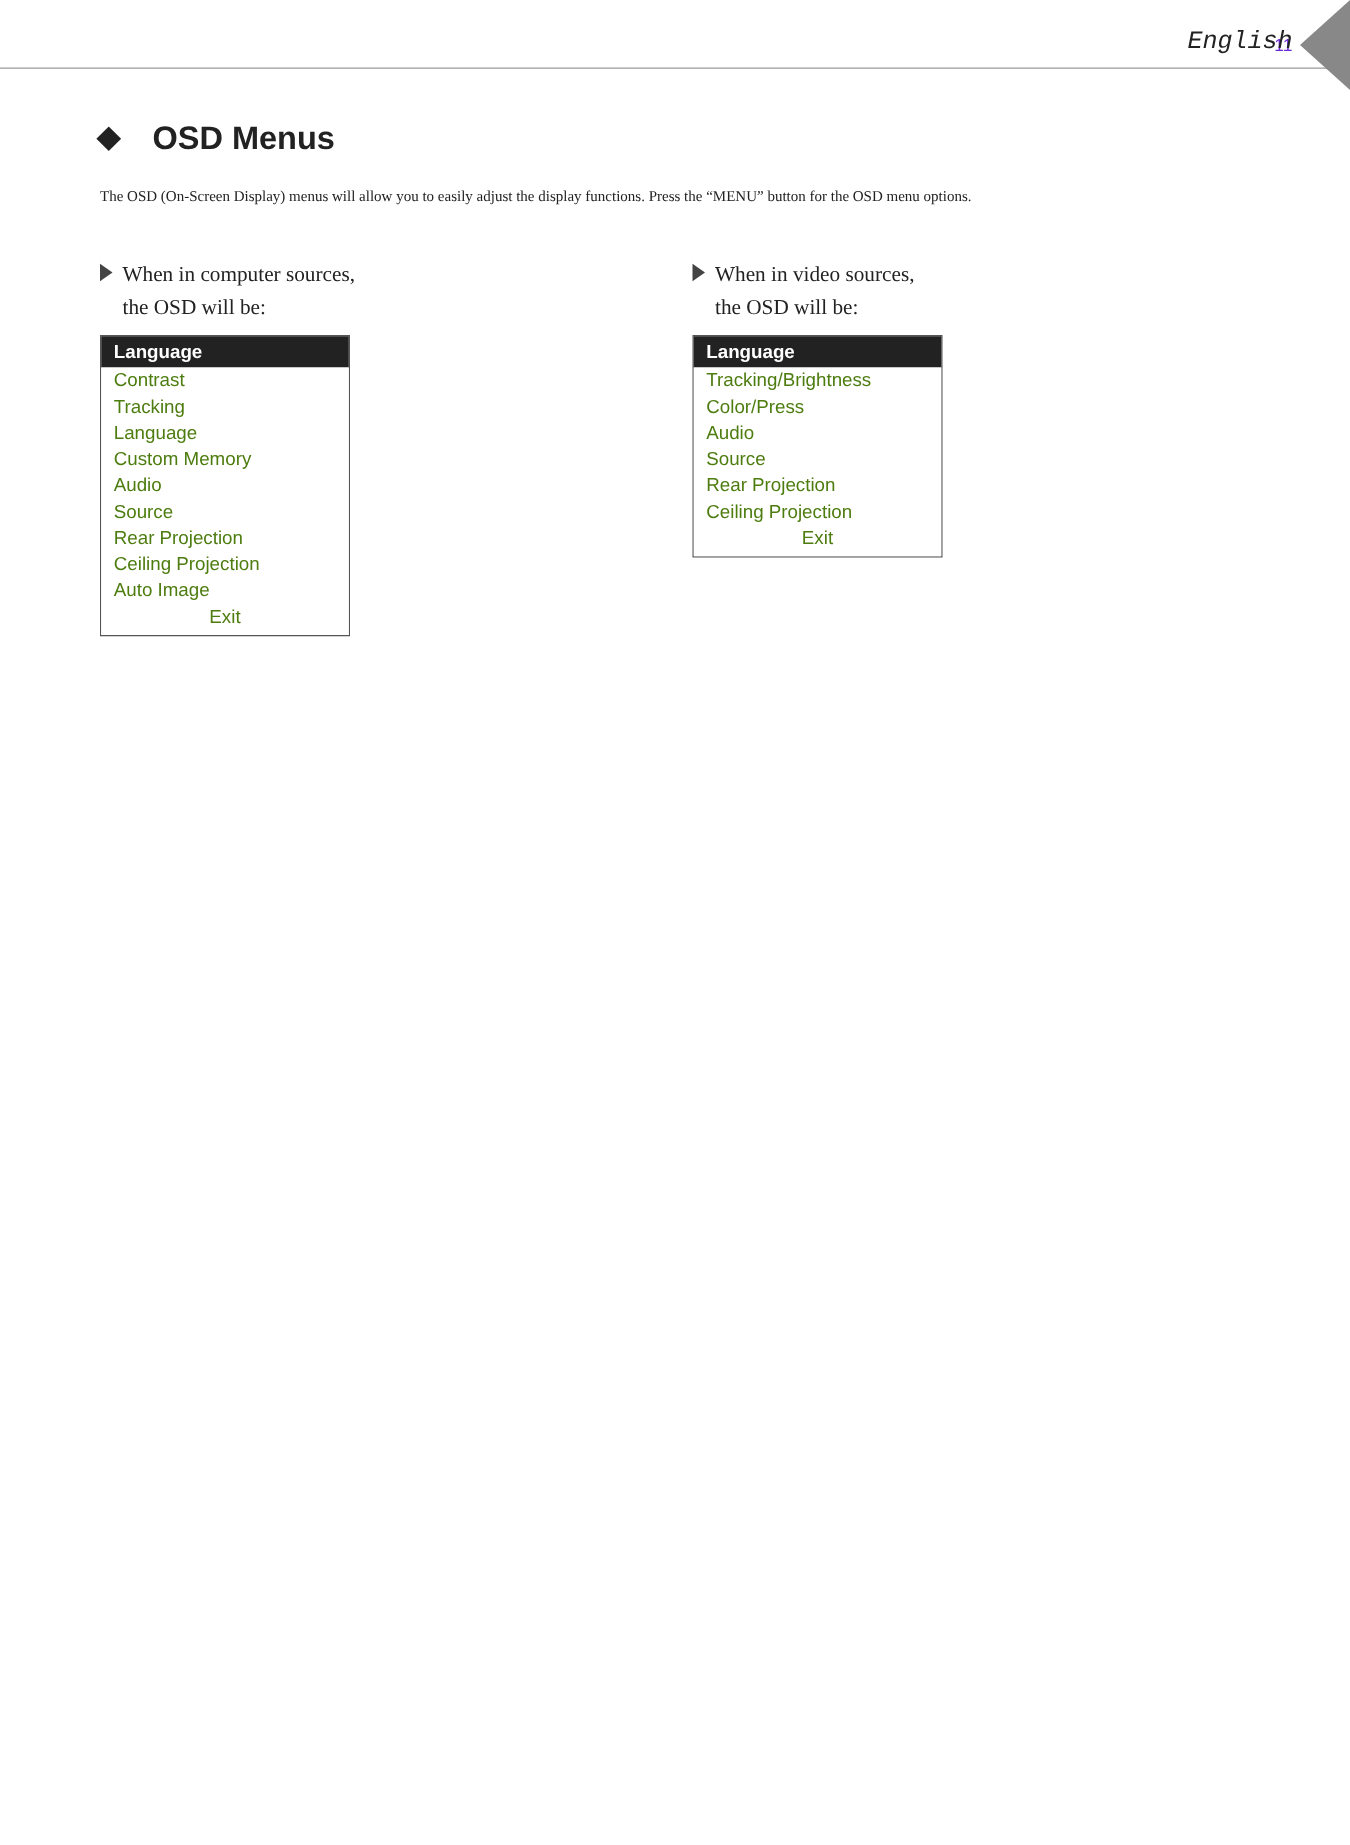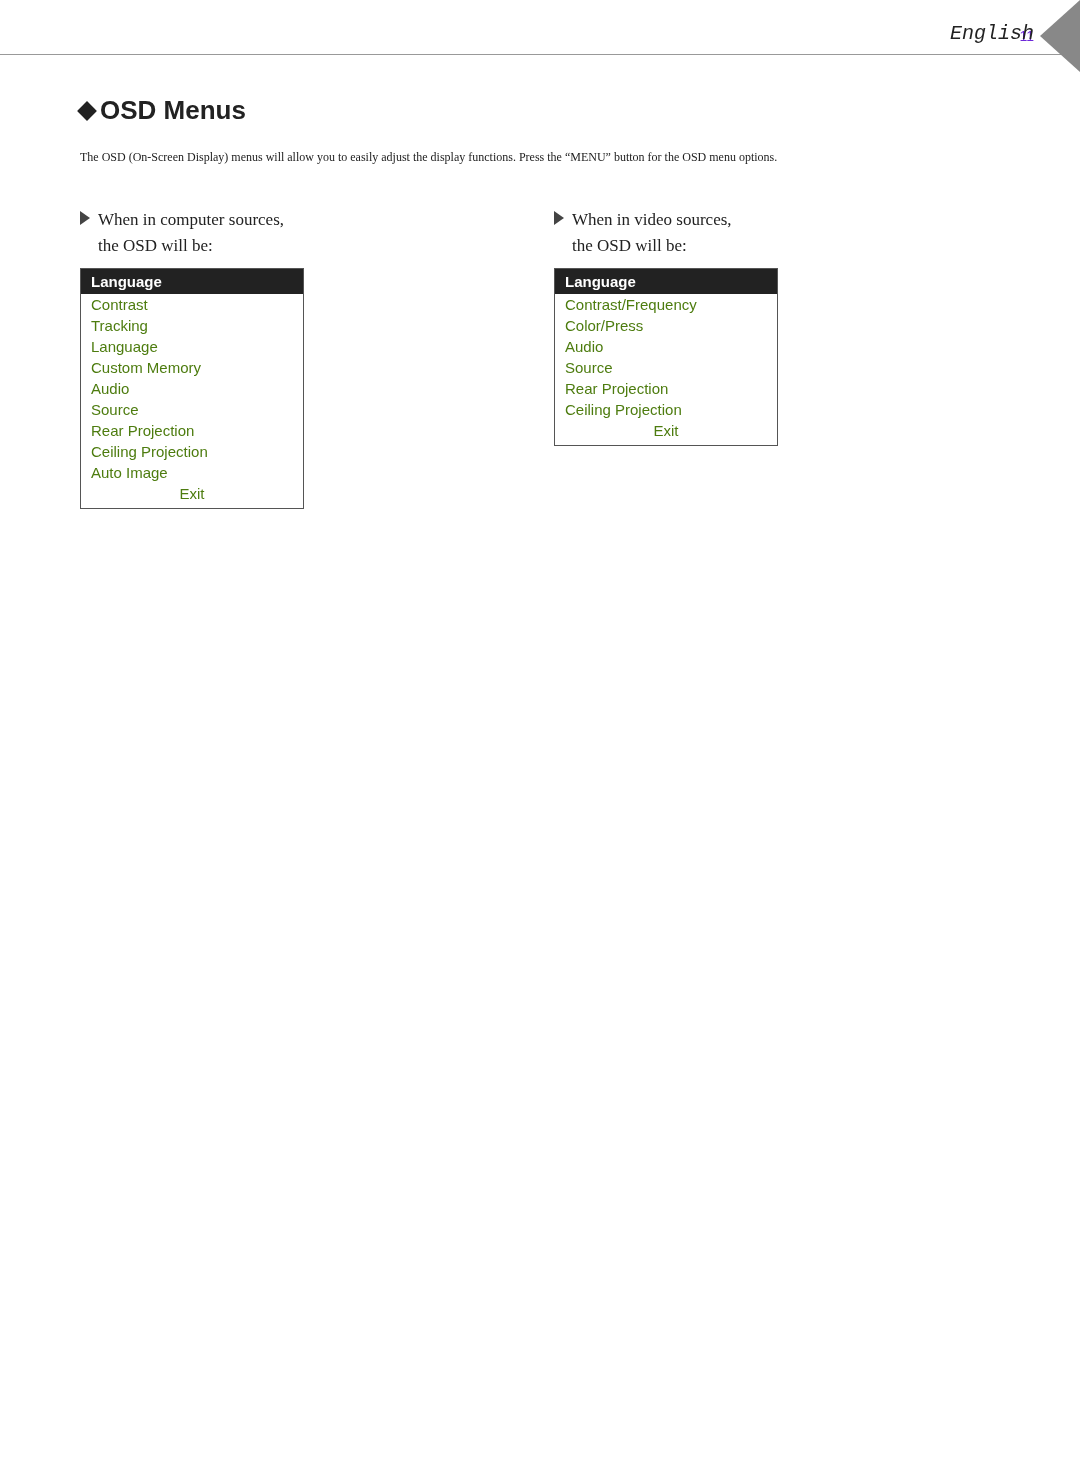--- a/index.html
+++ b/index.html
@@ -72,21 +72,21 @@
       padding: 40px 80px 40px 80px;
     }
 
     
     .section-title {
       font-size: 26px;
       font-weight: bold;
       margin-bottom: 22px;
       display: flex;
       align-items: center;
-      gap: 0;
+      gap: 22px;
       font-family: Arial, sans-serif;
     }
 
     .diamond-bullet {
       display: inline-block;
       width: 14px;
       height: 14px;
       background: #222;
       transform: rotate(45deg);
       margin-right: 6px;
@@ -133,21 +133,21 @@
     }
 
     .bullet-text-content {
       font-size: 17px;
       line-height: 1.5;
     }
 
     
     .osd-menu {
       border: 1.5px solid #555;
-      width: 224px;
+      width: 200px;
       margin-top: 10px;
       font-family: Arial, sans-serif;
       font-size: 15px;
     }
 
     .osd-menu-header {
       background: #222;
       color: #fff;
       padding: 4px 10px;
       font-size: 15px;
@@ -215,21 +215,21 @@
     <div class="column">
       <div class="bullet-text">
         <span class="arrow-bullet"></span>
         <span class="bullet-text-content">
           <span>When in video sources,</span><br>
           <span>the OSD will be:</span>
         </span>
       </div>
       <div class="osd-menu">
         <div class="osd-menu-header">Language</div>
-        <div class="osd-menu-item">Contrast/Frequency</div>
+        <div class="osd-menu-item">Tracking/Brightness</div>
         <div class="osd-menu-item">Color/Press</div>
         <div class="osd-menu-item">Audio</div>
         <div class="osd-menu-item">Source</div>
         <div class="osd-menu-item">Rear Projection</div>
         <div class="osd-menu-item">Ceiling Projection</div>
         <div class="osd-menu-item">Exit</div>
       </div>
     </div>
 
   </div>

